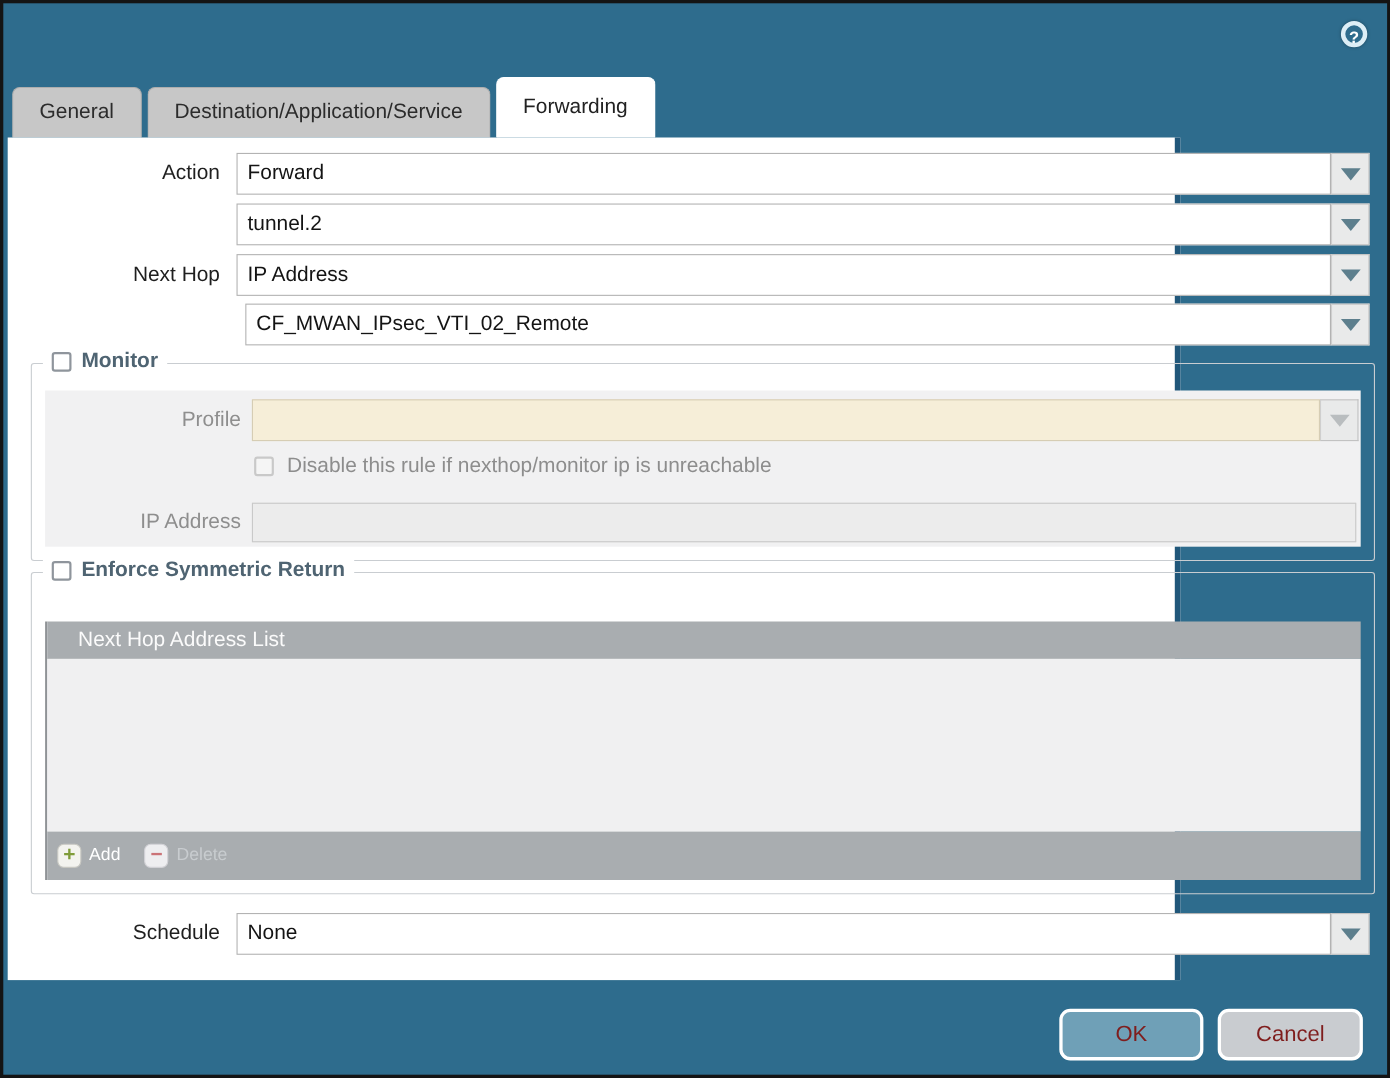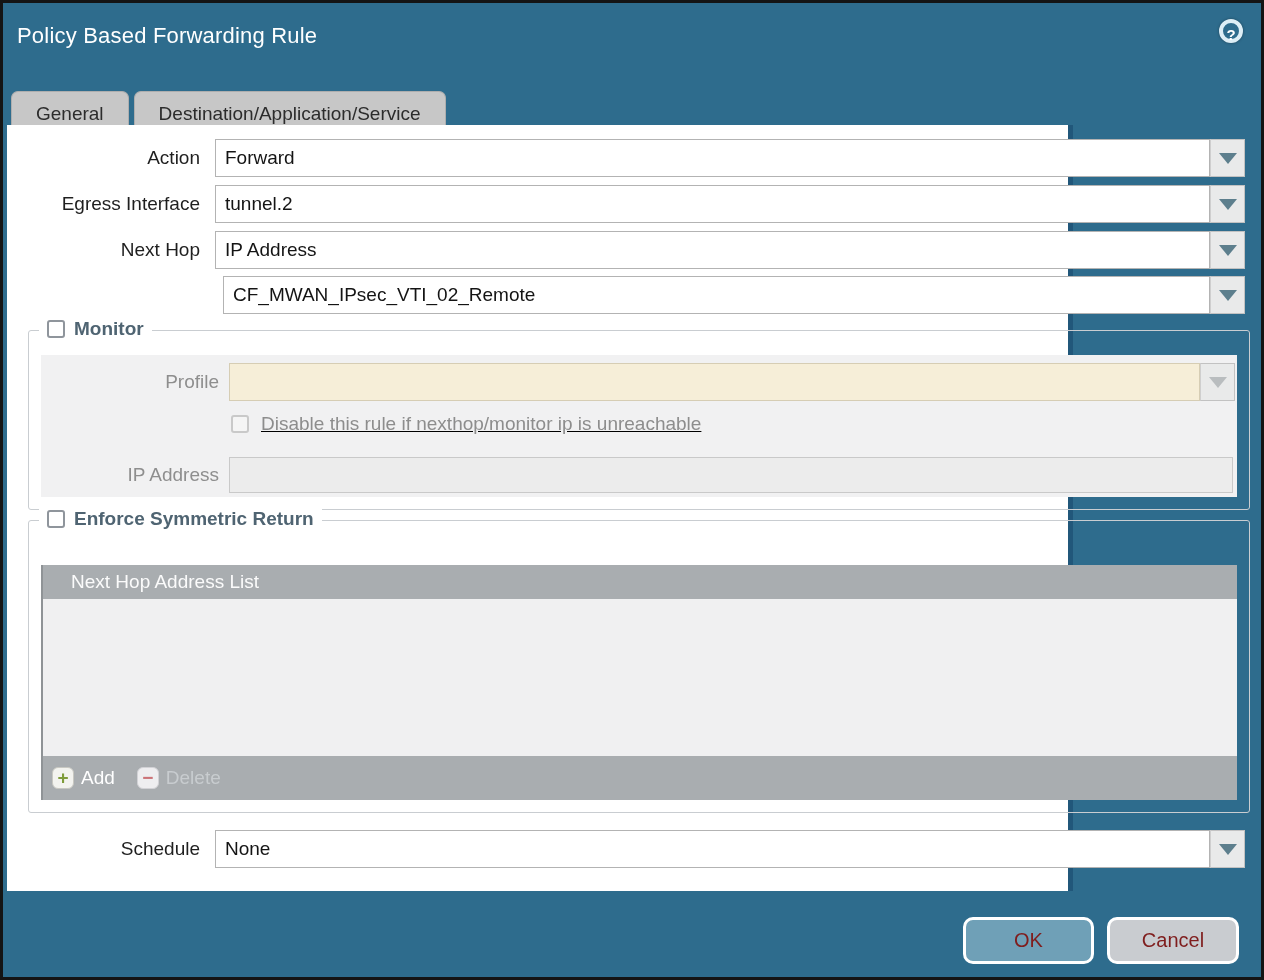--- a/index.html
+++ b/index.html
@@ -31,21 +31,21 @@
 
   
   .tabs {
     position: absolute; left: 8px; top: 66px; height: 56px;
     display: flex; align-items: flex-end; gap: 5px;
   }
   .tab {
     background: #c7c7c7;
     border: 1px solid #aeaeae; border-bottom: none;
     border-radius: 7px 7px 0 0;
-    height: 34px; line-height: 44px;
+    height: 46px; line-height: 44px;
     padding: 0 24px;
     font-size: 19px; color: #2c2c2c;
     cursor: pointer; white-space: nowrap;
   }
   .tab.active {
     background: #ffffff; border-color: #ffffff;
     height: 55px; line-height: 54px;
     color: #222222;
   }
 
@@ -142,58 +142,57 @@
   }
   .tbl-btn { display: flex; align-items: center; gap: 7px; cursor: pointer; }
   .tbl-btn.disabled { cursor: default; }
   .tbl-icon {
     width: 22px; height: 22px; border-radius: 6px;
     background: #f3f3ef; border: 1px solid #c8c8c2;
     font-size: 19px; font-weight: bold; line-height: 19px; text-align: center;
   }
   .plus-icon  { color: #7f9c3a; }
   .minus-icon { color: #cb7377; background: #eeeef0; border-color: #d2d2d6; }
-  .tbl-btn-label { font-size: 19px; color: #ffffff; }
+  .tbl-btn-label { font-size: 16px; color: #ffffff; }
   .tbl-btn.disabled .tbl-btn-label { color: #c8cccf; }
 
   
   .btn {
     position: absolute; top: 914px; height: 47px;
     border: 3px solid #ffffff; border-radius: 10px;
     font-size: 20px; color: #7f1d1d;
     display: flex; align-items: center; justify-content: center;
     cursor: pointer;
   }
   .ok-btn     { left: 960px;  width: 131px; background: #6fa0b7; }
   .cancel-btn { left: 1104px; width: 132px; background: #c9ccd0; }
 </style>
 </head>
 <body>
 
 <div class="titlebar">
-  <div class="dialog-title">Policy Based Forwarding Rule</div>
   <div class="help-icon">?</div>
 </div>
 
 <div class="tabs">
   <div class="tab">General</div>
   <div class="tab">Destination/Application/Service</div>
+  <div class="tab active">Forwarding</div>
 </div>
 
 <div class="content">
 
   <div class="row-label" style="top:14px;">Action</div>
   <div class="control" style="left:208px; top:14px; width:1030px;">
     <div class="field">Forward</div>
     <div class="dd-btn">
       <div class="dd-arrow"></div>
     </div>
   </div>
 
-  <div class="row-label" style="top:60px;">Egress Interface</div>
   <div class="control" style="left:208px; top:60px; width:1030px;">
     <div class="field">tunnel.2</div>
     <div class="dd-btn">
       <div class="dd-arrow"></div>
     </div>
   </div>
 
   <div class="row-label" style="top:106px;">Next Hop</div>
   <div class="control" style="left:208px; top:106px; width:1030px;">
     <div class="field">IP Address</div>
@@ -215,21 +214,21 @@
       <div class="legend-text">Monitor</div>
     </div>
     <div class="monitor-panel">
       <div class="muted-label" style="top:8px;">Profile</div>
       <div class="control" style="left:188px; top:8px; width:1006px;">
         <div class="field cream-field"></div>
         <div class="dd-btn disabled">
           <div class="dd-arrow"></div>
         </div>
       </div>
-      <div style="position:absolute; left:190px; top:58px; display:flex; align-items:center;text-decoration:underline;">
+      <div style="position:absolute; left:190px; top:58px; display:flex; align-items:center;">
         <div class="checkbox disabled"></div>
         <div class="disable-rule-label">Disable this rule if nexthop/monitor ip is unreachable</div>
       </div>
       <div class="muted-label" style="top:101px;">IP Address</div>
       <div class="gray-input" style="left:188px; top:102px; width:1004px;"></div>
     </div>
   </div>
 
   <div class="fieldset" style="top:395px; height:293px;">
     <div class="legend">

